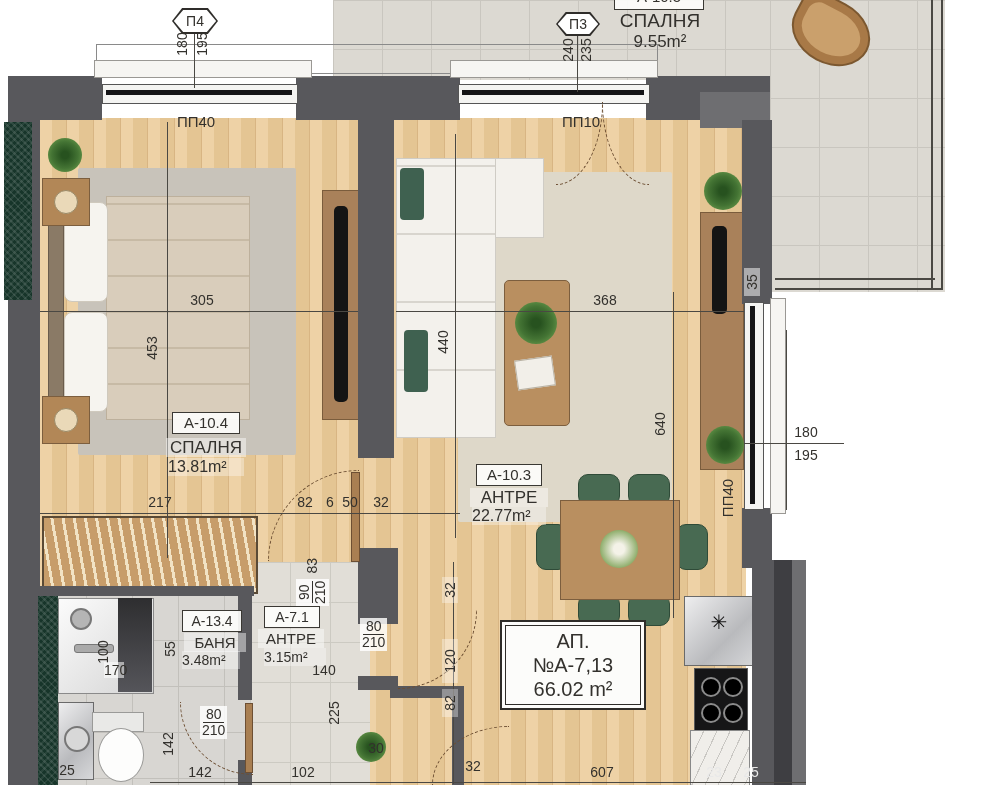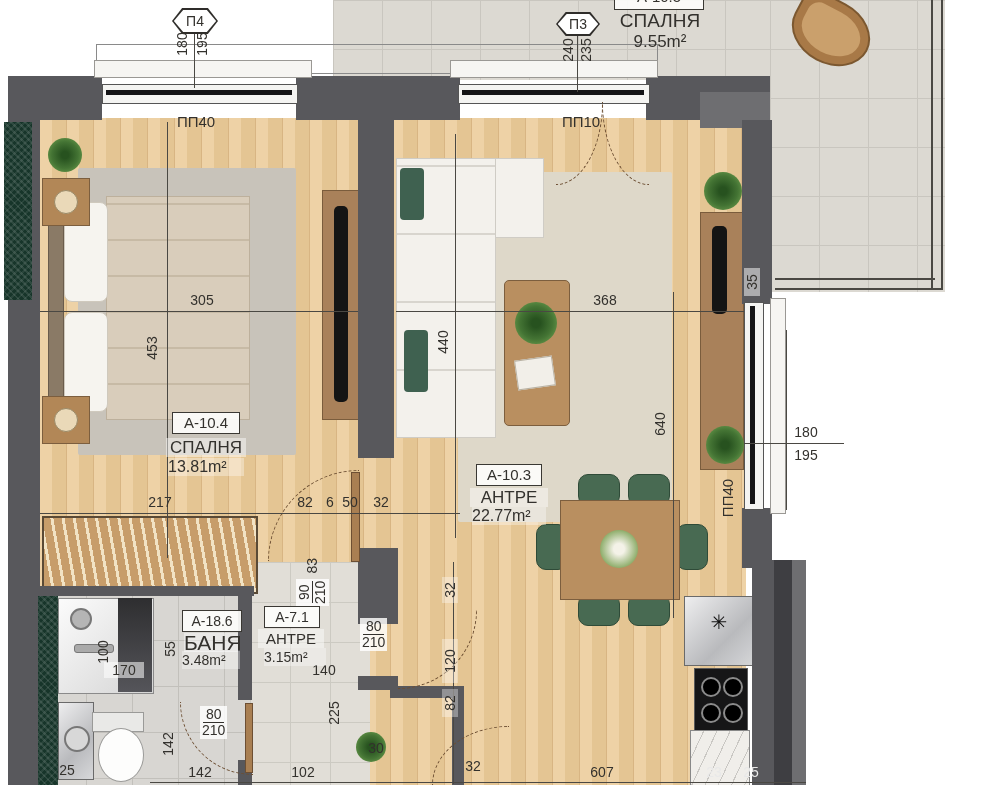--- a/index.html
+++ b/index.html
@@ -248,21 +248,21 @@
 
   <div class="a rot" style="left:272px;top:562px;width:80px;height:40px;display:flex;align-items:center;justify-content:center;gap:5px">
     <span class="hfrac">
       <span class="top">90</span>
       <span>210</span>
     </span>
     <span class="dim">83</span>
   </div>
 
   <div class="a dim rot" style="left:81px;top:644px;width:44px">100</div>
-  <div class="a dim" style="left:104px;top:662px;width:40px;background:rgba(255,255,255,.55)">170</div>
+  <div class="a dim" style="left:104px;top:662px;width:20px;background:rgba(255,255,255,.55)">170</div>
   <div class="a dim rot" style="left:152px;top:641px;width:36px">55</div>
   <div class="a dim rot" style="left:146px;top:736px;width:44px">142</div>
   <div class="a hfrac" style="left:200px;top:706px">
     <span class="top">80</span>
     <span>210</span>
   </div>
 
   <div class="a hfrac" style="left:360px;top:618px">
     <span class="top">80</span>
     <span>210</span>
@@ -288,22 +288,28 @@
   <div class="a idbox" style="left:614px;top:-14px;width:88px;height:22px">А-10.5</div>
 
   <div class="a idbox" style="left:172px;top:412px;width:66px">А-10.4</div>
   <div class="a rname" style="left:166px;top:438px;width:80px">СПАЛНЯ</div>
   <div class="a rarea" style="left:168px;top:458px;width:76px">13.81m²</div>
 
   <div class="a idbox" style="left:476px;top:464px;width:64px">А-10.3</div>
   <div class="a rname" style="left:470px;top:488px;width:78px">АНТРЕ</div>
   <div class="a rarea" style="left:472px;top:507px;width:74px">22.77m²</div>
 
-  <div class="a idbox" style="left:182px;top:610px;width:58px;font-size:14px">А-18.6</div>
-  <div class="a rname" style="left:184px;top:633px;width:54px;font-size:21px">БАНЯ</div>
+  <div class="a idbox" style="left:182px;top:610px;width:58px;font-size:14px">А-13.4</div>
+  <div class="a rname" style="left:184px;top:633px;width:62px;font-size:15px">БАНЯ</div>
   <div class="a rarea" style="left:182px;top:651px;width:58px;font-size:14px">3.48m²</div>
 
   <div class="a idbox" style="left:264px;top:606px;width:54px;font-size:14px">А-7.1</div>
   <div class="a rname" style="left:258px;top:629px;width:66px;font-size:15px">АНТРЕ</div>
   <div class="a rarea" style="left:264px;top:648px;width:62px;font-size:14px">3.15m²</div>
 
+  <div class="a aptbox" style="left:500px;top:620px;width:136px">
+    <div class="inner">
+      <div class="apt1">АП. №А-7,13</div>
+      <div class="apt2">66.02 m²</div>
+    </div>
+  </div>
 
 </div>
 
 </body></html>

